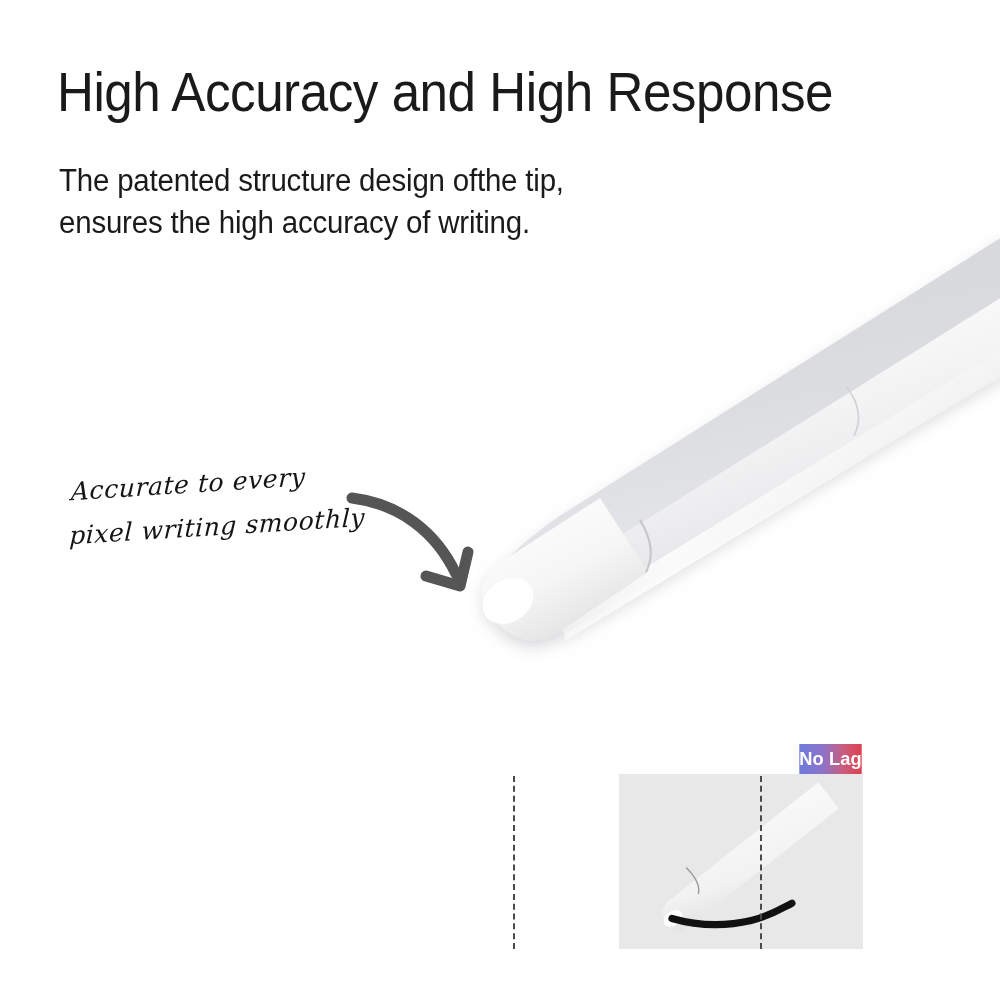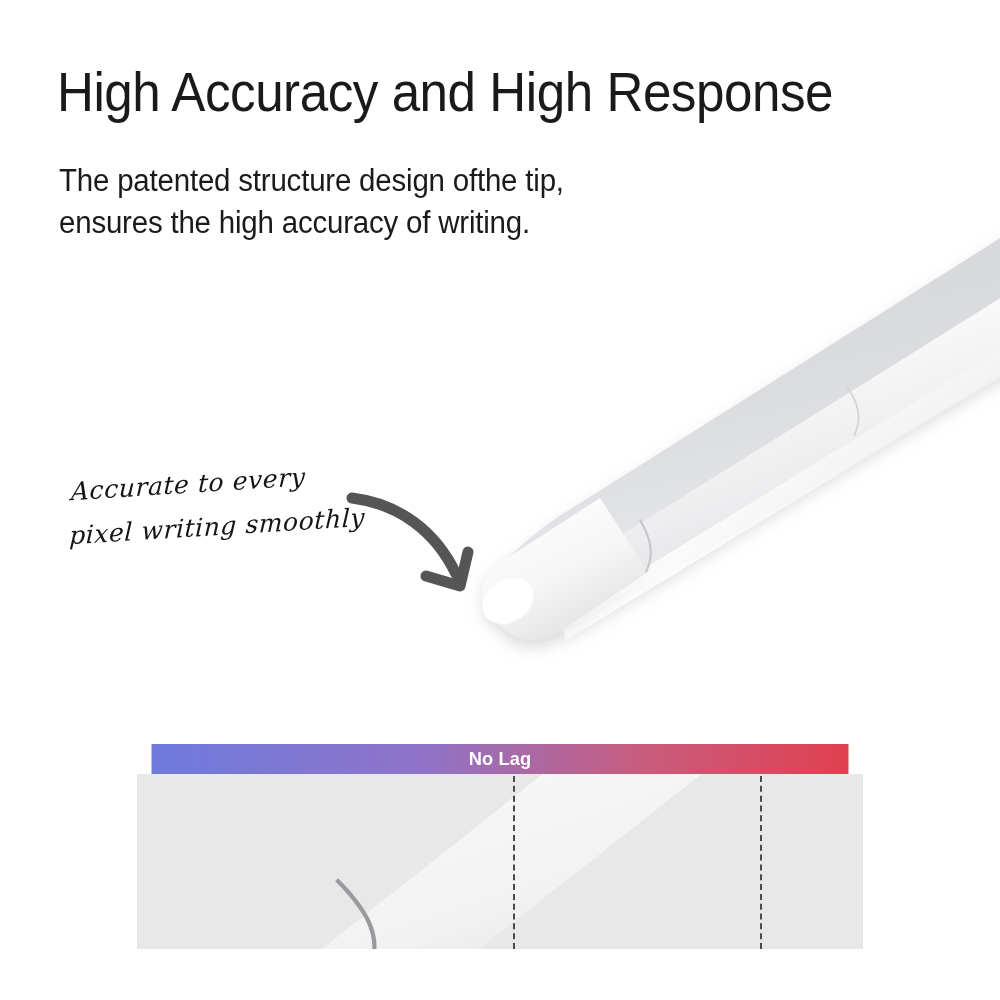--- a/index.html
+++ b/index.html
@@ -89,20 +89,21 @@
     height: 205px;
     display: flex;
     gap: 4px;
   }
   .compare-panel {
     position: relative;
     flex: 1 1 0;
     display: flex;
     flex-direction: column;
     min-width: 0;
+    align-items: flex-end;
   }
   .panel-header {
     height: 30px;
     flex: 0 0 30px;
     display: flex;
     align-items: center;
     justify-content: center;
     color: #ffffff;
     font-size: 19px;
     font-weight: 700;

